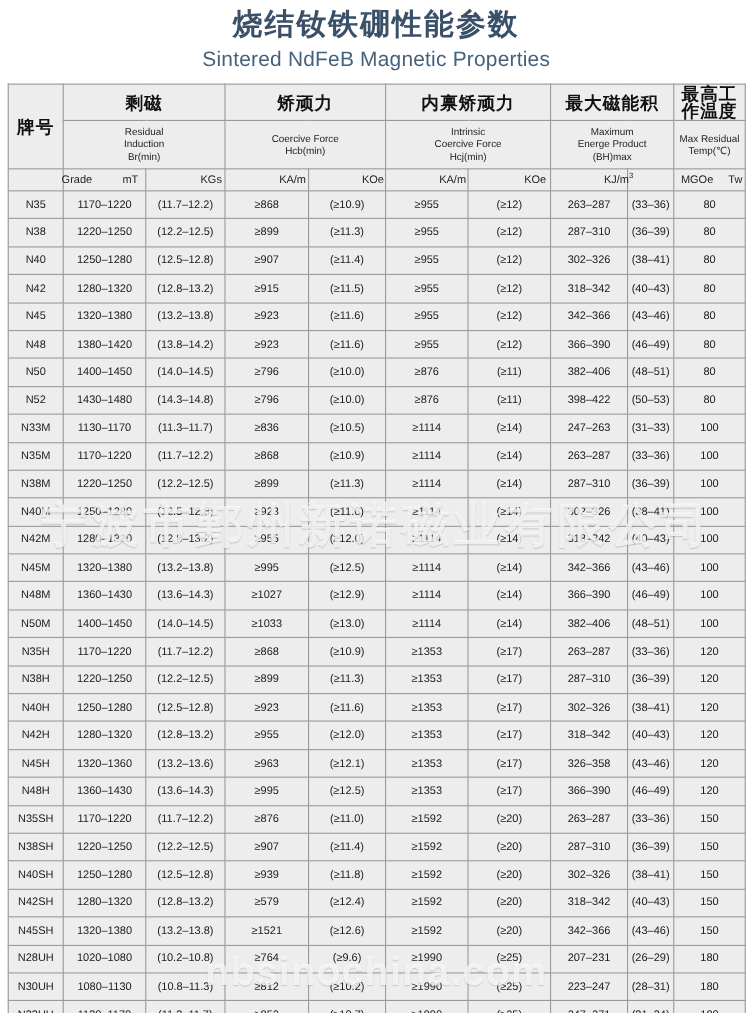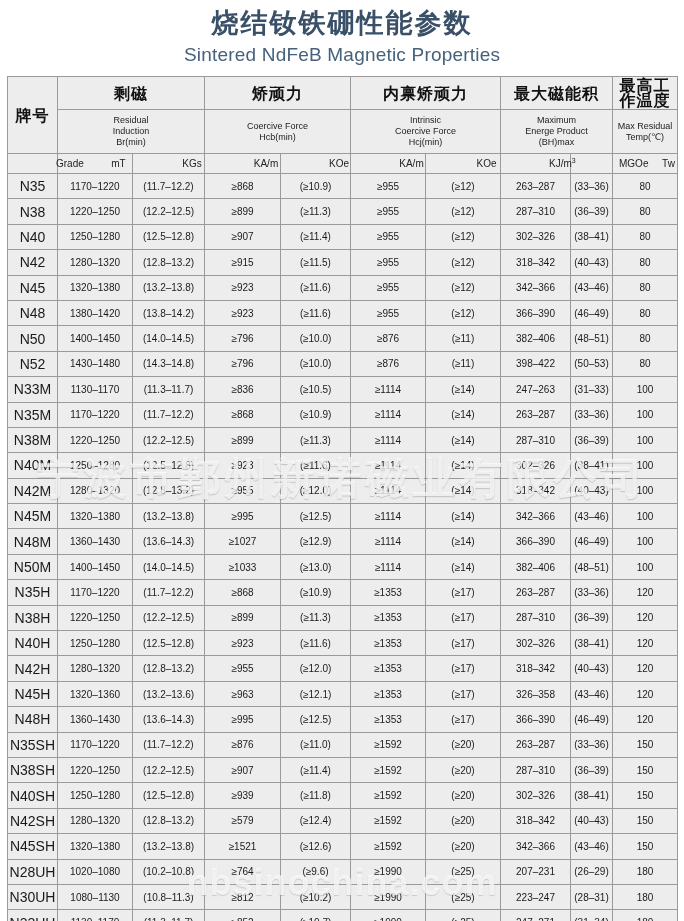--- a/index.html
+++ b/index.html
@@ -92,21 +92,21 @@
     color: #222;
     padding-left: 48px;
   }
   
   tr.data td {
     height: 25.4px;
     font-size: 10px;
     color: #1a1a1a;
     white-space: nowrap;
   }
-  tr.data td.grade { font-size: 14px; text-align: center; }
+  tr.data td.grade { font-size: 10px; text-align: center; }
 
   .col-grade  { width: 50px; }
   .col-mt     { width: 75px; }
   .col-kgs    { width: 72px; }
   .col-kam1   { width: 76px; }
   .col-koe1   { width: 70px; }
   .col-kam2   { width: 75px; }
   .col-koe2   { width: 75px; }
   .col-kj     { width: 70px; }
   .col-mgoe   { width: 42px; }

